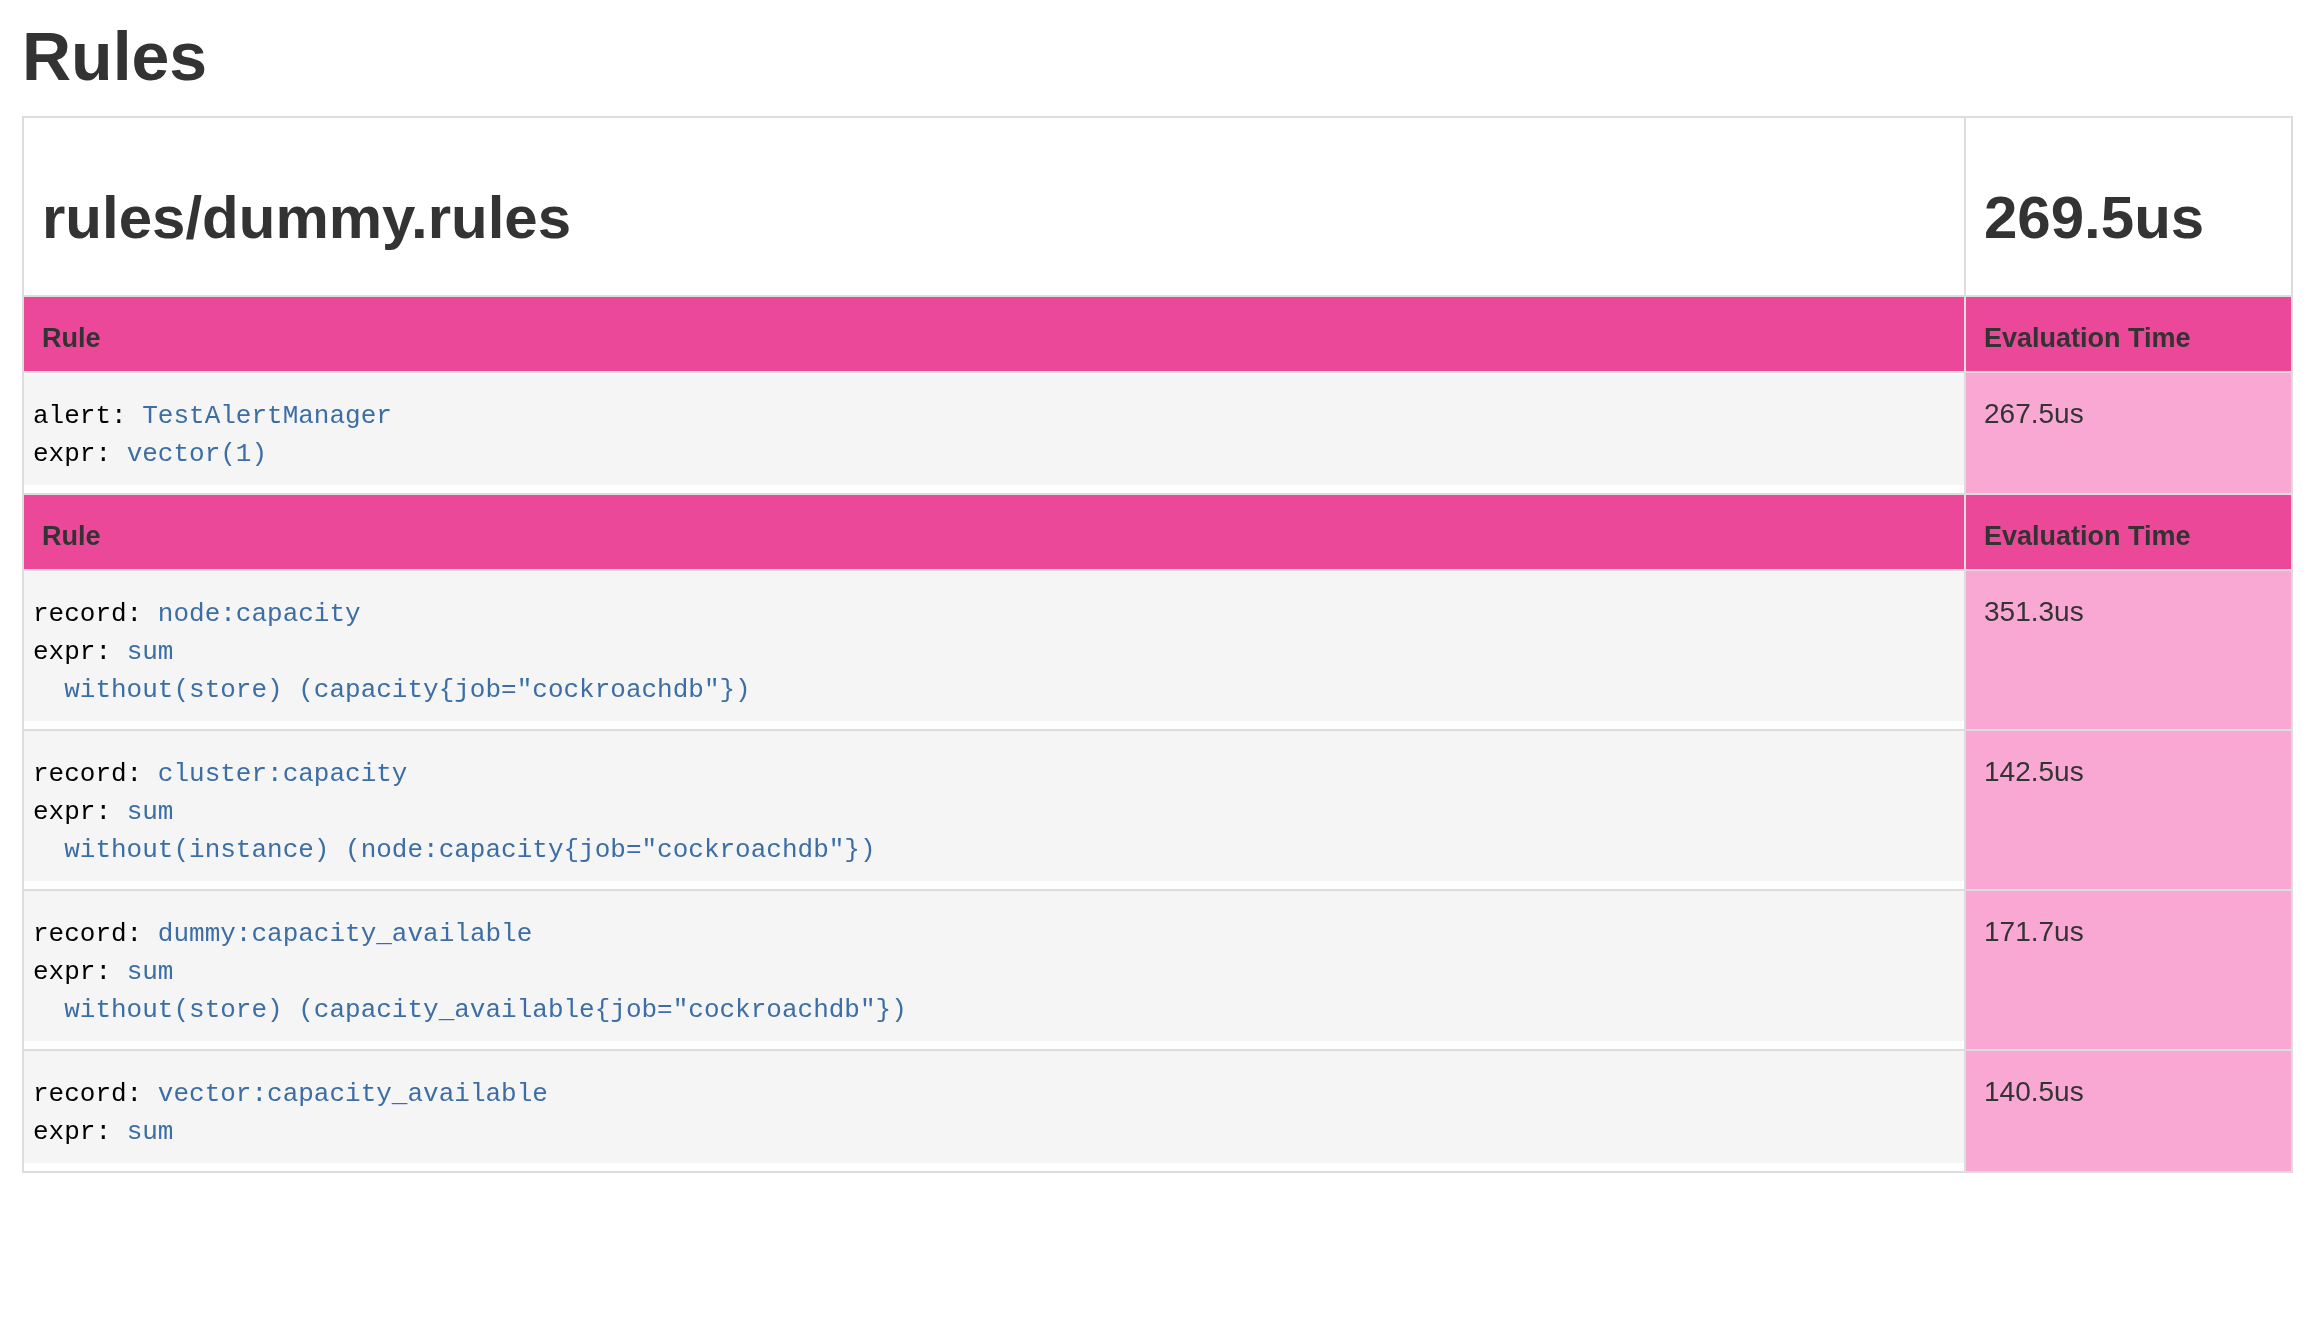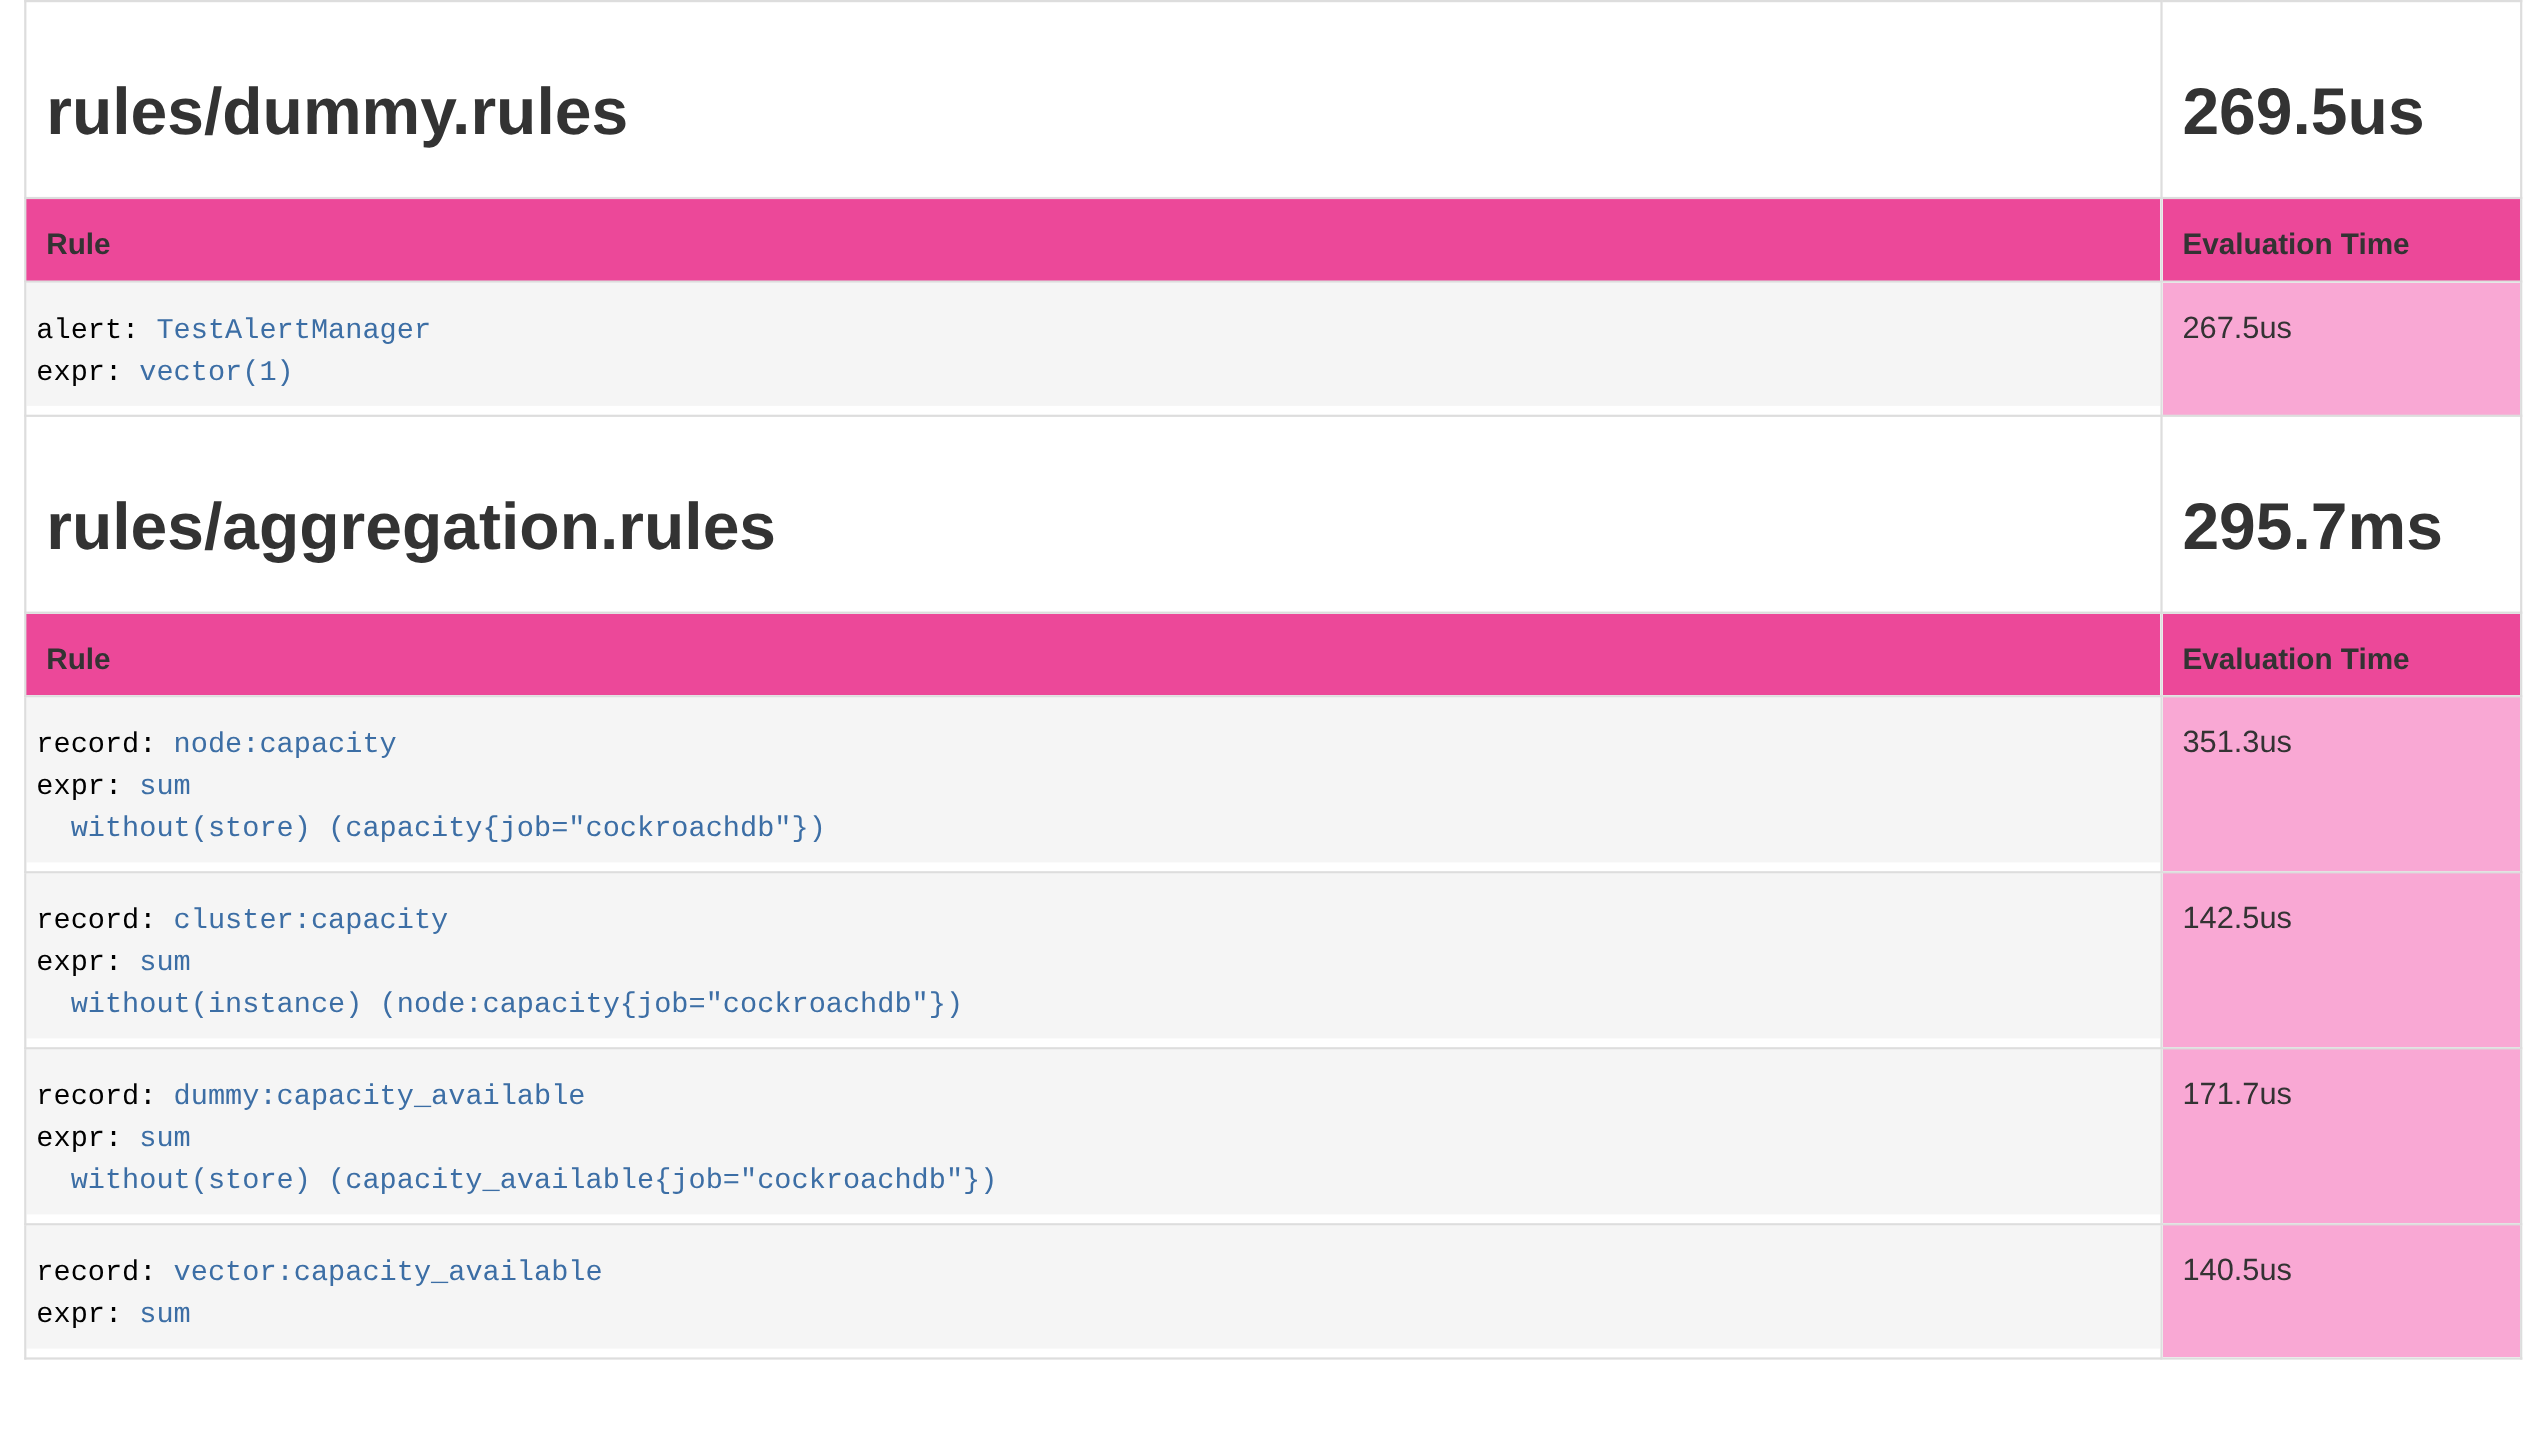--- a/index.html
+++ b/index.html
@@ -82,20 +82,21 @@
     font-size:28px;
     line-height:34px;
     color:var(--heading);
     background:#f9a8d4;
   }
 </style>
 </head>
 <body>
 
 <div class="container">
+  <h1 class="page-title">Rules</h1>
 
   <table class="rules-table">
     <colgroup>
       <col class="col-rule">
       <col class="col-time">
     </colgroup>
     <tbody>
         <tr class="group-header-row">
           <td><span class="group-file">rules/dummy.rules</span></td>
           <td><span class="group-time">269.5us</span></td>
@@ -103,24 +104,20 @@
         <tr class="col-header-row">
           <th>Rule</th>
           <th>Evaluation Time</th>
         </tr>
         <tr class="rule-row">
           <td class="rule-cell">
             <pre><span>alert: </span><a>TestAlertManager</a>
 <span>expr: </span><a>vector(1)</a></pre>
           </td>
           <td class="time-cell"><span>267.5us</span></td>
-        </tr>
-        <tr class="group-header-row">
-          <td><span class="group-file">rules/aggregation.rules</span></td>
-          <td><span class="group-time">295.7ms</span></td>
         </tr>
         <tr class="col-header-row">
           <th>Rule</th>
           <th>Evaluation Time</th>
         </tr>
         <tr class="rule-row">
           <td class="rule-cell">
             <pre><span>record: </span><a>node:capacity</a>
 <span>expr: </span><a>sum</a>
 <a>  without(store) (capacity{job="cockroachdb"})</a></pre>

